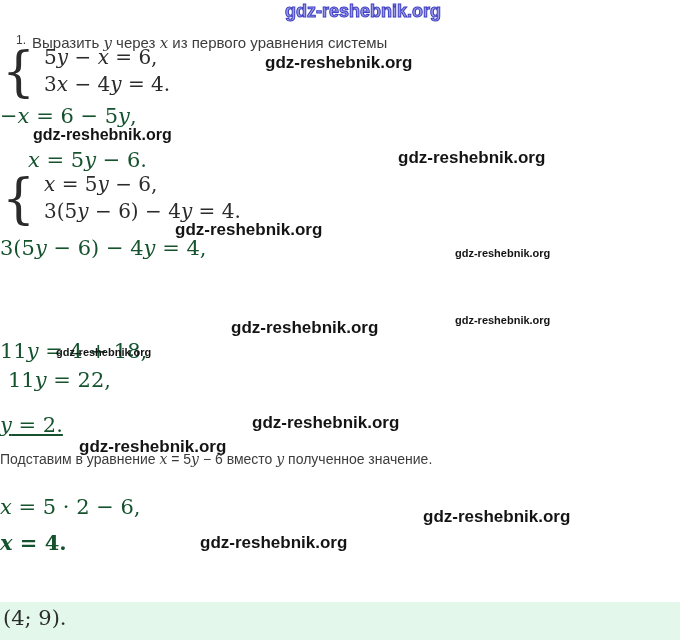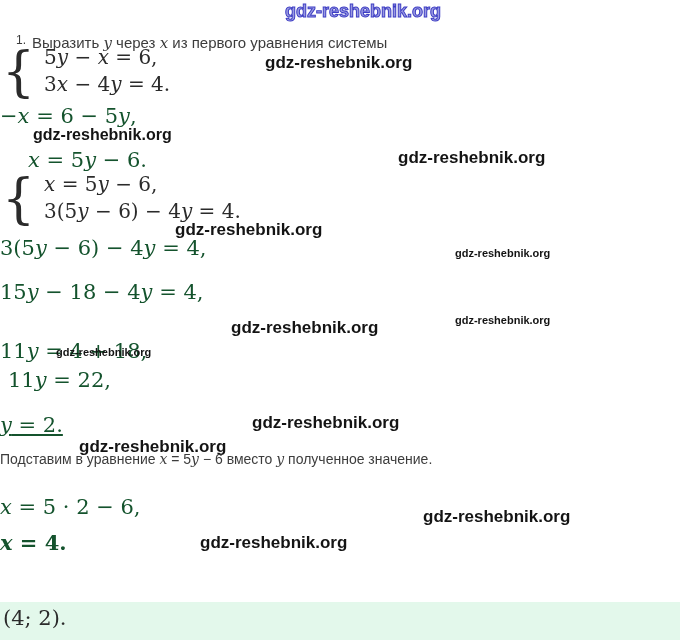--- a/index.html
+++ b/index.html
@@ -113,21 +113,20 @@
     <span class="sys-rows">
       <span class="sys-row"><i class="mv">x</i> = 5<i class="mv">y</i> − 6,</span>
       <span class="sys-row">3(5<i class="mv">y</i> − 6) − 4<i class="mv">y</i> = 4.</span>
     </span>
   </div>
   <div class="wm w5">gdz-reshebnik.org</div>
 
   <div class="math ml3">3(5<i class="mv">y</i> − 6) − 4<i class="mv">y</i> = 4,</div>
   <div class="wm wm-small w6">gdz-reshebnik.org</div>
 
-  <div class="math ml4">15<i class="mv">y</i> − 18 − 4<i class="mv">y</i> = 4,</div>
 
   <div class="wm wm-small w8">gdz-reshebnik.org</div>
   <div class="wm w7">gdz-reshebnik.org</div>
   <div class="math ml5">11<i class="mv">y</i> = 4 + 18,</div>
   <div class="wm wm-small w9">gdz-reshebnik.org</div>
 
   <div class="math ml6">11<i class="mv">y</i> = 22,</div>
 
   <div class="math ml7"><i class="mv">y</i> = 2.</div>
   <div class="wm w10">gdz-reshebnik.org</div>
@@ -136,15 +135,15 @@
   <div class="text subst">Подставим в уравнение <i class="mv">x</i> = 5<i class="mv">y</i> − 6 вместо <i class="mv">y</i> полученное значение.</div>
 
   <div class="math ml8"><i class="mv">x</i> = 5 · 2 − 6,</div>
   <div class="wm w12">gdz-reshebnik.org</div>
 
   <div class="math ml9"><i class="mv">x</i> = 4.</div>
   <div class="wm w13">gdz-reshebnik.org</div>
 
 
   <div class="answer-bar"></div>
-  <div class="answer-text">(4; 2).</div>
+  <div class="answer-text">(4; 9).</div>
 
 </div>
 
 </body></html>

